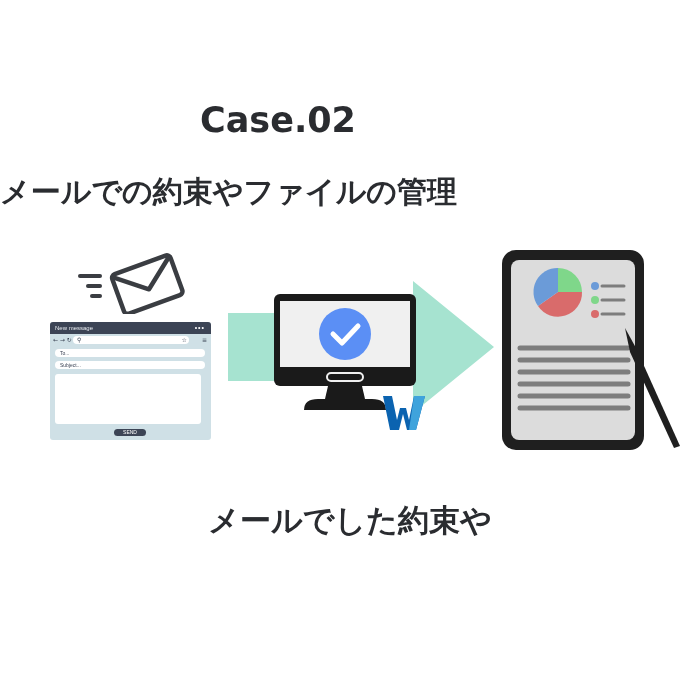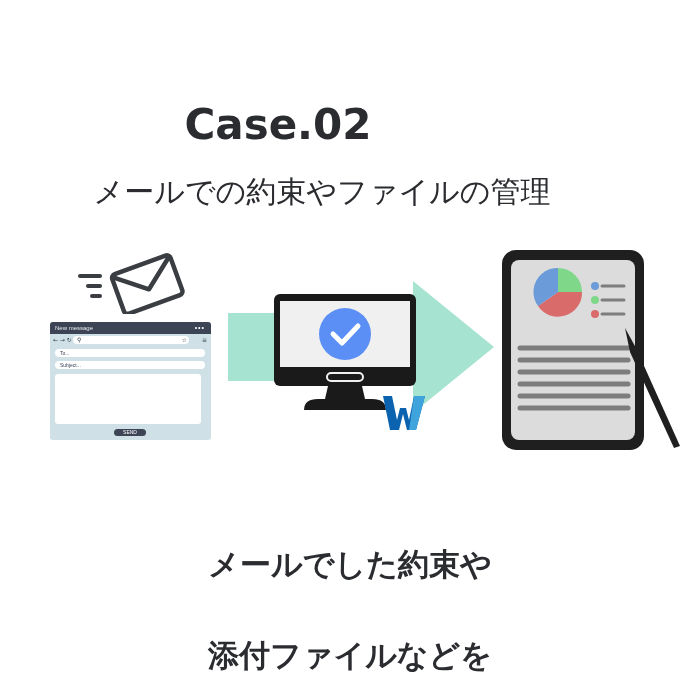--- a/index.html
+++ b/index.html
@@ -1,34 +1,34 @@
 <!DOCTYPE html>
 <html><head>
 <meta charset="utf-8">
 <style>
   * { margin: 0; padding: 0; box-sizing: border-box; }
   html, body { width: 700px; height: 700px; background: #ffffff; overflow: hidden; }
   body { position: relative; font-family: "DejaVu Sans", "Liberation Sans", sans-serif; color: #2a2c30; }
 
   .case-title {
     position: absolute; left: 0; width: 556px; top: 100px;
-    text-align: center; font-size: 42px; font-weight: bold; letter-spacing: 0px;
+    text-align: center; font-size: 35px; font-weight: bold; letter-spacing: 0px;
     font-family: "DejaVu Sans", sans-serif;
   }
   .subtitle {
     position: absolute; left: 0; width: 644px; top: 172px;
-    text-align: center; font-size: 30px; font-weight: normal;
+    font-size: 30px; font-weight: bold;
     font-family: "DejaVu Sans", sans-serif;
   }
   .body-text {
     position: absolute; left: 0; width: 700px; top: 497px;
     text-align: center; font-size: 31px; font-weight: bold; line-height: 47px;
     font-family: "DejaVu Sans", sans-serif;
   }
-  .body-text div { white-space: nowrap; margin-top: 44px; }
+  .body-text div { white-space: nowrap; }
 
   
   .mail-window {
     position: absolute; left: 50px; top: 322px; width: 161px; height: 118px;
     background: #cfe0e6; border-radius: 3px; overflow: hidden;
   }
   .mail-titlebar {
     height: 12px; background: #3c4455; color: #e8ecf1;
     font-size: 6px; line-height: 12px; padding-left: 5px; position: relative;
     font-family: "Liberation Sans", sans-serif;
@@ -142,14 +142,13 @@
     <line x1="20" y1="160" x2="128" y2="160"></line>
   </g>
 
   <g>
     <polygon points="125,80 136,100 180,198 174,200 130,104" fill="#1f1f1f"></polygon>
   </g>
 </svg>
 
 <div class="body-text">
   <div>メールでした約束や</div>
-  <div>添付ファイルなどを</div>
 </div>
 
 </body></html>

